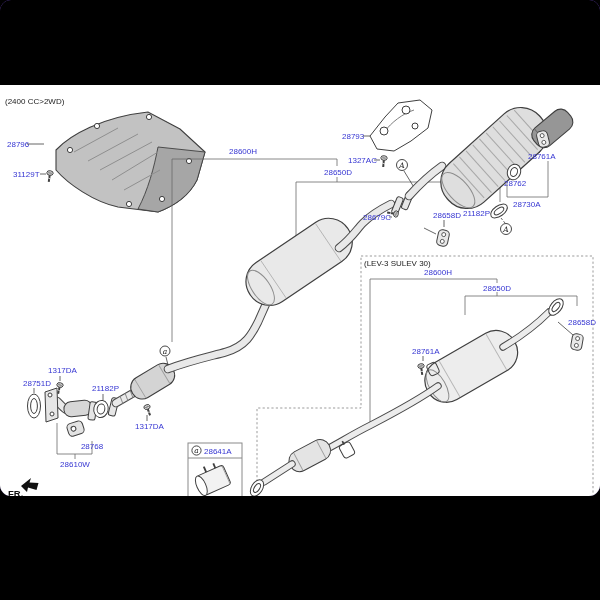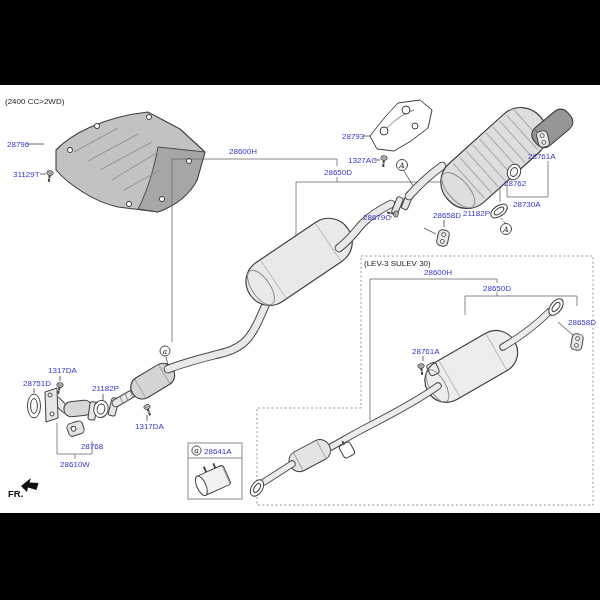--- a/index.html
+++ b/index.html
@@ -1,16 +1,16 @@
 <!DOCTYPE html>
 <html><head>
 <meta charset="utf-8">
 <style>
   html,body{margin:0;padding:0;background:#000;}
-  .stage{position:relative;width:600px;height:600px;background:#8b5cf6;overflow:hidden;}
+  .stage{position:relative;width:600px;height:496px;background:#8b5cf6;overflow:hidden;border-radius:11px;}
   svg{display:block;}
   .pl{fill:#3535d2;font-family:"Liberation Sans",sans-serif;font-size:8px;}
   .bl{fill:#1a1a1a;font-family:"Liberation Sans",sans-serif;font-size:8px;}
   .fr{fill:#111;font-family:"Liberation Sans",sans-serif;font-size:9.5px;font-weight:bold;}
   .co{fill:#1a1a1a;font-family:"DejaVu Serif",serif;font-size:7.5px;font-style:italic;}
   .ld{stroke:#3f3f3f;stroke-width:0.8;fill:none;}
   .ldd{stroke:#3f3f3f;stroke-width:0.8;fill:none;stroke-dasharray:2.5,1.6;}
   .br{stroke:#6a6a6a;stroke-width:0.8;fill:none;}
   .pipe-o{fill:none;stroke:#4a4a4a;stroke-width:8.6;stroke-linecap:round;}
   .pipe-i{fill:none;stroke:#e9e9e9;stroke-width:6.6;stroke-linecap:round;}

